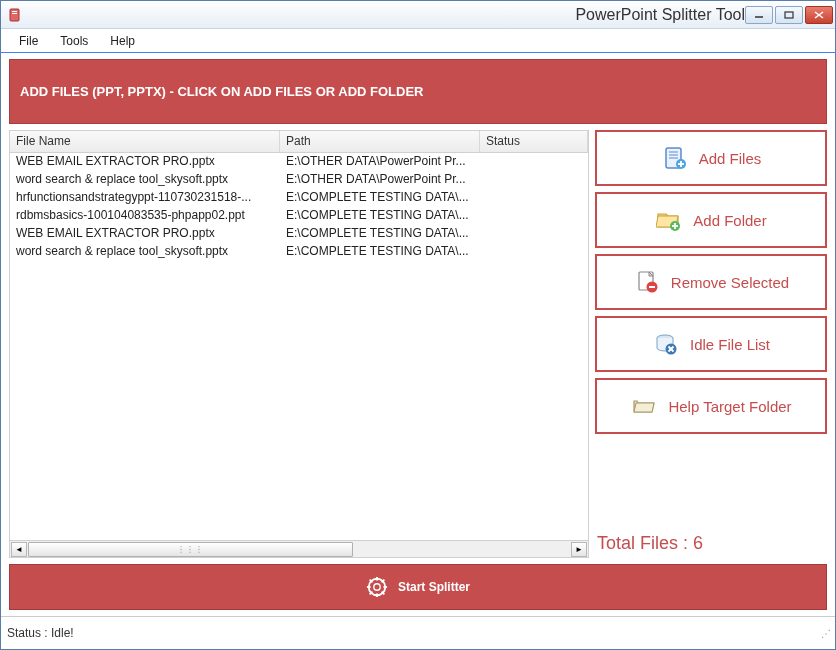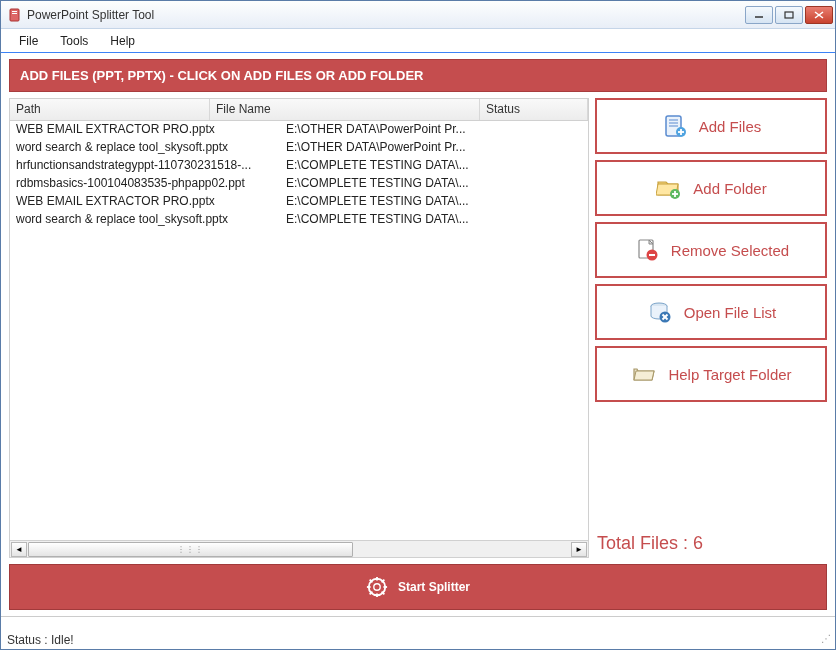--- a/index.html
+++ b/index.html
@@ -1,47 +1,47 @@
 <!DOCTYPE html>
 <html><head>
 <meta charset="utf-8">
 <style>
 * { box-sizing: border-box; margin: 0; padding: 0; }
 body { font-family: "Segoe UI", Tahoma, sans-serif; font-size: 12px; background: #fff; overflow: hidden; }
 .window { width: 836px; height: 650px; border: 1px solid #5a7ca8; display: flex; flex-direction: column; background: #fff; }
 .titlebar { height: 28px; background: linear-gradient(#fdfefe, #e8eef7); border-bottom: 1px solid #c5d5e8; display: flex; align-items: center; padding: 0 2px 0 6px; }
 .titlebar .app-icon { width: 16px; height: 16px; margin-right: 4px; display: flex; align-items: center; justify-content: center; }
-.titlebar .title { flex: 1; font-size: 12px; color: #333; }
+.titlebar .title { flex: 1; font-size: 16px; color: #333; text-align: right; }
 .win-controls { display: flex; gap: 2px; }
 .win-btn { width: 28px; height: 18px; border: 1px solid #8aa6c8; border-radius: 2px; background: linear-gradient(#f5f9fd, #d6e4f3); display: flex; align-items: center; justify-content: center; font-size: 10px; cursor: pointer; }
 .win-btn.close { background: linear-gradient(#e97d6f, #c8422f); border-color: #9c3524; color: #fff; font-weight: bold; }
 .menubar { height: 24px; display: flex; align-items: center; padding: 0 8px; gap: 2px; border-bottom: 1px solid #3b82f6; }
 .menu-item { padding: 3px 10px; font-size: 12px; color: #222; cursor: pointer; }
 .content { flex: 1; padding: 6px 8px; display: flex; flex-direction: column; gap: 6px; min-height: 0; }
-.banner { background: #c54d4e; color: #fff; font-weight: bold; font-size: 13px; padding: 8px 10px; border: 1px solid #a83d3e; }
+.banner { background: #c54d4e; color: #fff; font-weight: bold; font-size: 13px; padding: 24px 10px; border: 1px solid #a83d3e; }
 .main-row { flex: 1; display: flex; gap: 6px; min-height: 0; }
 .table-wrap { flex: 1; border: 1px solid #d0d0d0; display: flex; flex-direction: column; background: #fff; min-height: 0; }
 .thead { display: flex; background: linear-gradient(#f9f9f9, #ececec); border-bottom: 1px solid #d0d0d0; font-size: 12px; color: #333; height: 22px; }
 .thead .col { padding: 3px 6px; border-right: 1px solid #d8d8d8; }
 .col-fn { width: 270px; }
 .col-path { width: 200px; }
 .col-status { flex: 1; }
 .tbody { flex: 1; overflow: hidden; }
 .trow { display: flex; height: 18px; font-size: 12px; color: #222; }
 .trow .cell { padding: 1px 6px; white-space: nowrap; overflow: hidden; text-overflow: ellipsis; }
 .hscroll { height: 17px; background: #f0f0f0; border-top: 1px solid #d0d0d0; display: flex; align-items: center; padding: 0 1px; }
 .sc-btn { width: 16px; height: 15px; background: linear-gradient(#fff,#e4e4e4); border: 1px solid #b8b8b8; font-size: 8px; display: flex; align-items: center; justify-content: center; cursor: pointer; }
 .sc-track { flex: 1; height: 15px; position: relative; margin: 0 1px; }
 .sc-thumb { position: absolute; left: 0; width: 60%; height: 100%; background: linear-gradient(#fff,#e4e4e4); border: 1px solid #b0b0b0; border-radius: 1px; display:flex; align-items:center; justify-content:center; color:#888; font-size:8px; letter-spacing:1px; cursor: pointer; }
 .side { width: 232px; display: flex; flex-direction: column; gap: 6px; }
 .side-btn { border: 2px solid #c54d4e; background: #fff; height: 56px; display: flex; align-items: center; justify-content: center; gap: 10px; color: #c54d4e; font-size: 15px; cursor: pointer; padding: 0 10px; }
 .side-btn .icon { width: 28px; height: 28px; display: flex; align-items: center; justify-content: center; flex-shrink: 0; }
 .total { color: #c54d4e; font-size: 18px; padding: 4px 2px; }
 .start-btn { background: #c54d4e; color: #fff; border: 1px solid #a13a3b; height: 46px; display: flex; align-items: center; justify-content: center; gap: 10px; font-size: 12px; font-weight: bold; cursor: pointer; }
-.statusbar { height: 16px; border-top: 1px solid #ccc; display: flex; align-items: flex-start; padding: 16px 6px; font-size: 12px; color: #333; justify-content: space-between; }
+.statusbar { height: 16px; border-top: 1px solid #ccc; display: flex; align-items: center; padding: 16px 6px; font-size: 12px; color: #333; justify-content: space-between; }
 .resize-grip { font-size: 10px; color: #999; letter-spacing: -2px; }
 svg { display: block; }
 </style>
 </head>
 <body>
 
 <div class="window">
 
   <div class="titlebar">
     <span class="app-icon">
@@ -79,22 +79,22 @@
   </div>
 
   <div class="content">
 
     <div class="banner">ADD FILES (PPT, PPTX) - CLICK ON ADD FILES OR ADD FOLDER</div>
 
     <div class="main-row">
 
       <div class="table-wrap">
         <div class="thead">
+          <div class="col col-fn">File Name</div>
           <div class="col col-path">Path</div>
-          <div class="col col-fn">File Name</div>
           <div class="col col-status">Status</div>
         </div>
         <div class="tbody" id="tbody">
             <div class="trow">
               <div class="cell col-fn">WEB EMAIL EXTRACTOR PRO.pptx</div>
               <div class="cell col-path">E:\OTHER DATA\PowerPoint Pr...</div>
               <div class="cell col-status"></div>
             </div>
             <div class="trow">
               <div class="cell col-fn">word search &amp; replace tool_skysoft.pptx</div>
@@ -172,21 +172,21 @@
         <div class="side-btn">
           <span class="icon">
             <svg width="26" height="26" viewBox="0 0 26 26">
                 <ellipse cx="12" cy="7" rx="8" ry="3" fill="#d9e6f2" stroke="#7aa3c9"></ellipse>
                 <path d="M4 7 L4 17 A8 3 0 0 0 20 17 L20 7" fill="#eaf2fb" stroke="#7aa3c9"></path>
                 <circle cx="18" cy="18" r="5.5" fill="#3b78b5"></circle>
                 <line x1="15.5" y1="15.5" x2="20.5" y2="20.5" stroke="#fff" stroke-width="2"></line>
                 <line x1="20.5" y1="15.5" x2="15.5" y2="20.5" stroke="#fff" stroke-width="2"></line>
               </svg>
           </span>
-          <span>Open File List</span>
+          <span>Idle File List</span>
         </div>
         <div class="side-btn">
           <span class="icon">
             <svg width="26" height="26" viewBox="0 0 26 26">
                 <path d="M3 8 L3 19 L21 19 L23 10 L7 10 L6 8 Z" fill="#e8e0c8" stroke="#a89868" stroke-width="1.2"></path>
                 <path d="M5 10 L23 10 L21 19 L3 19 Z" fill="#f5eed6" stroke="#a89868"></path>
               </svg>
           </span>
           <span>Help Target Folder</span>
         </div>

